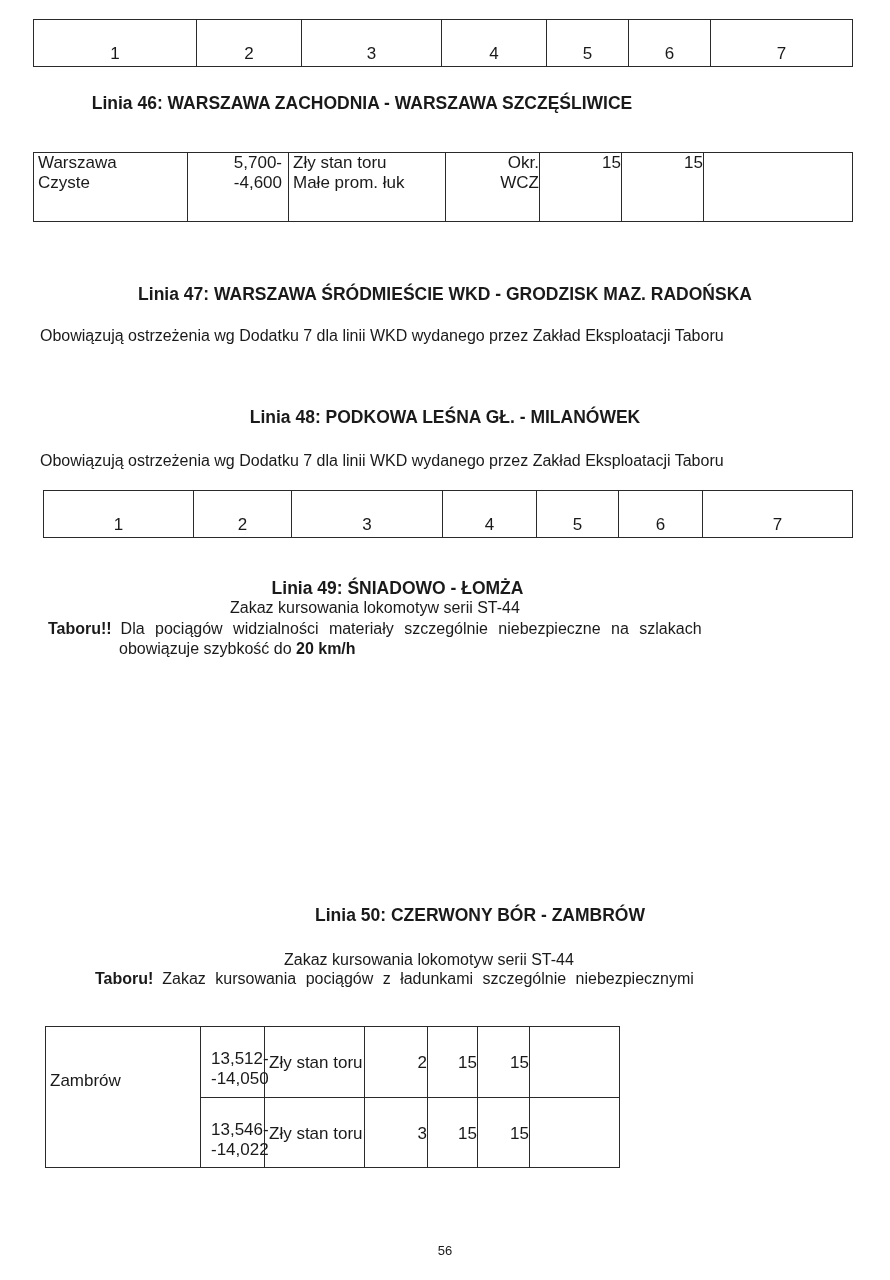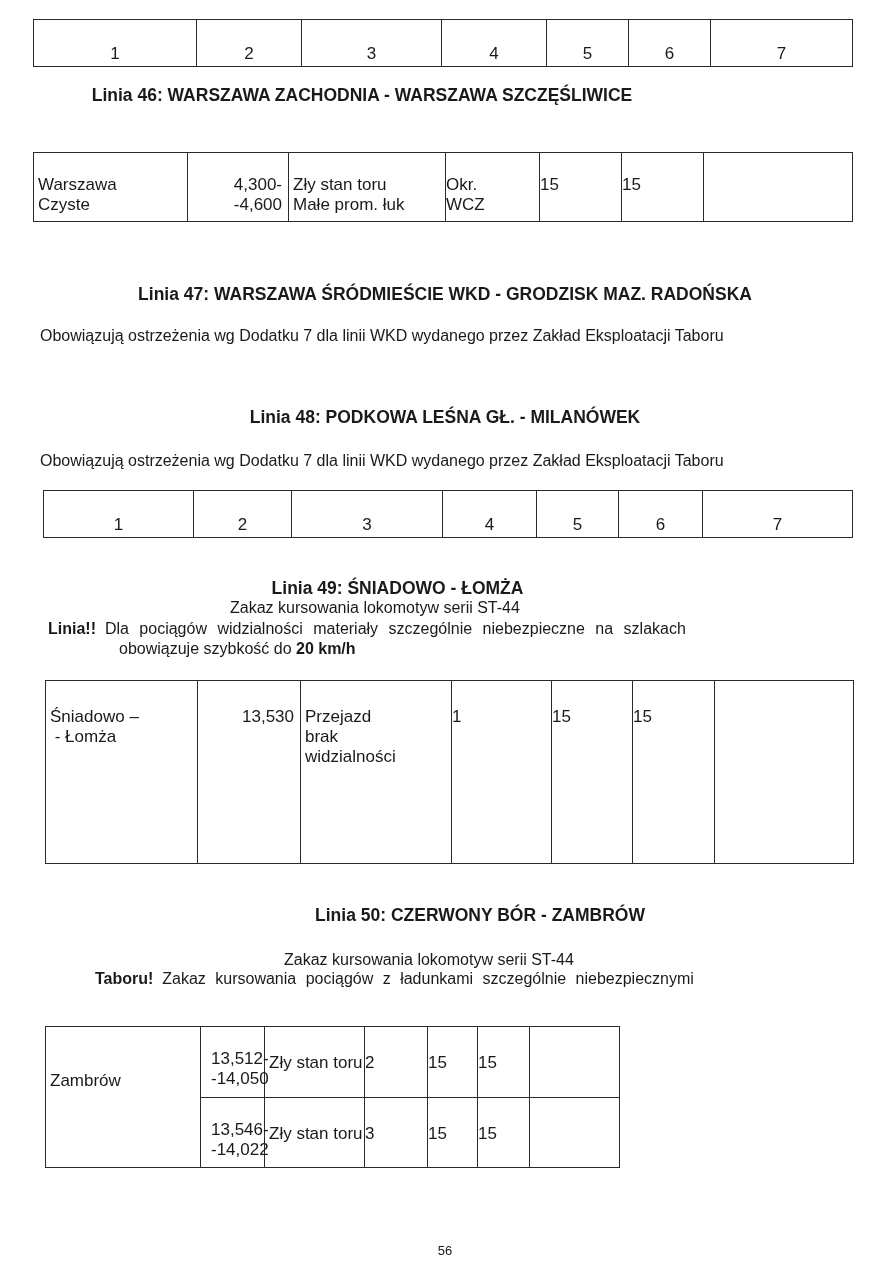--- a/index.html
+++ b/index.html
@@ -4,24 +4,24 @@
   <style>
     html, body { margin: 0; padding: 0; background: #ffffff; }
     body { width: 890px; height: 1280px; position: relative; overflow: hidden;
            font-family: "Liberation Sans", sans-serif; color: #1a1a1a; font-size: 17px; }
     .abs { position: absolute; }
     table { border-collapse: collapse; position: absolute; table-layout: fixed; }
     td { border: 1.5px solid #2a2a2a; padding: 0; vertical-align: top; font-size: 17px; line-height: 20px; }
     .hdr td { text-align: center; vertical-align: bottom; padding-bottom: 2px; }
     .heading { font-weight: bold; font-size: 17.5px; text-align: center; white-space: nowrap; }
     .note { font-size: 16px; white-space: nowrap; }
-    .c { text-align: left; }
+    .c { text-align: right; }
     .l { text-align: left; padding-left: 4px; }
     .r { text-align: right; padding-right: 6px; }
-    .pad { padding-top: 22px; }
+    .pad { }
     .pad2 { padding-top: 12px; }
     b { font-weight: bold; }
   </style>
 </head>
 <body>
 
 <table style="left:33px; top:19px; width:819px; height:48px;">
   <colgroup>
       <col style="width:163px">
       <col style="width:105px">
@@ -37,36 +37,36 @@
     <td>2</td>
     <td>3</td>
     <td>4</td>
     <td>5</td>
     <td>6</td>
     <td>7</td>
   </tr>
 </tbody>
   </table>
 
-<div class="abs heading" style="left:0; width:724px; top:85px;">Linia 46: WARSZAWA ZACHODNIA - WARSZAWA SZCZĘŚLIWICE</div>
+<div class="abs heading" style="left:0; width:724px; top:93px;">Linia 46: WARSZAWA ZACHODNIA - WARSZAWA SZCZĘŚLIWICE</div>
 <table style="left:33px; top:152px; width:819px; height:70px;">
   <colgroup>
       <col style="width:154px">
       <col style="width:101px">
       <col style="width:157px">
       <col style="width:94px">
       <col style="width:82px">
       <col style="width:82px">
       <col style="width:149px">
     </colgroup>
   <tbody>
       <tr>
     <td class="l pad"><span style="white-space:pre-line">Warszawa
 Czyste</span></td>
-    <td class="r pad"><span style="white-space:pre-line">4,300-
+    <td class="r pad"><span style="white-space:pre-line">5,700-
 -4,600</span></td>
     <td class="l pad"><span style="white-space:pre-line">Zły stan toru
 Małe prom. łuk</span></td>
     <td class="c pad"><span style="white-space:pre-line">Okr.
 WCZ</span></td>
     <td class="c pad">15</td>
     <td class="c pad">15</td>
     <td class="l pad"></td>
   </tr>
 </tbody>
@@ -97,48 +97,36 @@
     <td>5</td>
     <td>6</td>
     <td>7</td>
   </tr>
 </tbody>
   </table>
 
 <div class="abs heading" style="left:0; width:795px; top:578px;">Linia 49: ŚNIADOWO - ŁOMŻA</div>
 <div class="abs note" style="left:230px; top:599px;">Zakaz kursowania lokomotyw serii ST-44</div>
 <div class="abs note" style="left:48px; top:620px;">
-  <b>Linia!!</b>&nbsp;&nbsp;<span style="word-spacing:6px">Dla pociągów widzialności materiały szczególnie niebezpieczne na szlakach</span>
+  <b>Taboru!!</b>&nbsp;&nbsp;<span style="word-spacing:6px">Dla pociągów widzialności materiały szczególnie niebezpieczne na szlakach</span>
 </div>
 <div class="abs note" style="left:119px; top:640px;">
   <span>obowiązuje szybkość do </span><b>20 km/h</b>
 </div>
 <table style="left:45px; top:680px; width:808px; height:184px;">
   <colgroup>
       <col style="width:152px">
       <col style="width:103px">
       <col style="width:151px">
       <col style="width:100px">
       <col style="width:81px">
       <col style="width:82px">
       <col style="width:139px">
     </colgroup>
   <tbody>
-      <tr style="height:92px">
-    <td class="l pad2" style="padding-top:26px"><span style="white-space:pre-wrap">Śniadowo –
- - Łomża</span></td>
-    <td class="r" style="padding-top:26px">13,530</td>
-    <td class="l" style="padding-top:26px"><span style="white-space:pre-line">Przejazd
-brak
-widzialności</span></td>
-    <td class="c" style="padding-top:26px">1</td>
-    <td class="c" style="padding-top:26px">15</td>
-    <td class="c" style="padding-top:26px">15</td>
-    <td class="l"></td>
-  </tr>
 </tbody>
   </table>
 
 <div class="abs heading" style="left:0; width:960px; top:905px;">Linia 50: CZERWONY BÓR - ZAMBRÓW</div>
 <div class="abs note" style="left:284px; top:951px;">Zakaz kursowania lokomotyw serii ST-44</div>
 <div class="abs note" style="left:95px; top:970px;">
   <b>Taboru!</b>&nbsp;&nbsp;<span style="word-spacing:5px">Zakaz kursowania pociągów z ładunkami szczególnie niebezpiecznymi</span>
 </div>
 <table style="left:45px; top:1026px; width:808px; height:142px;">
   <colgroup>

